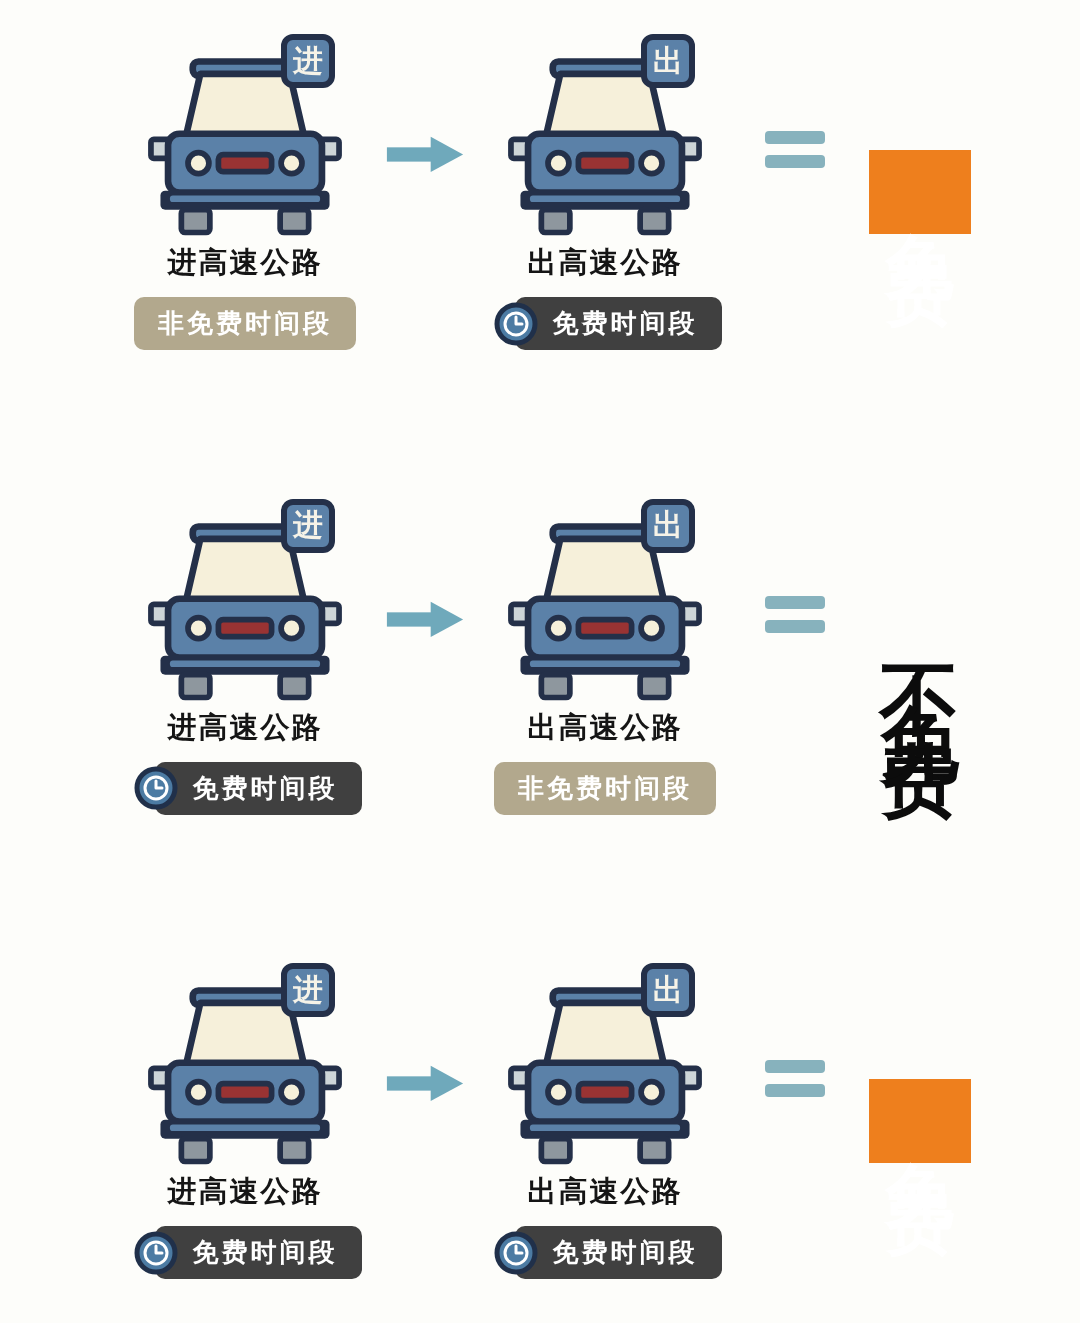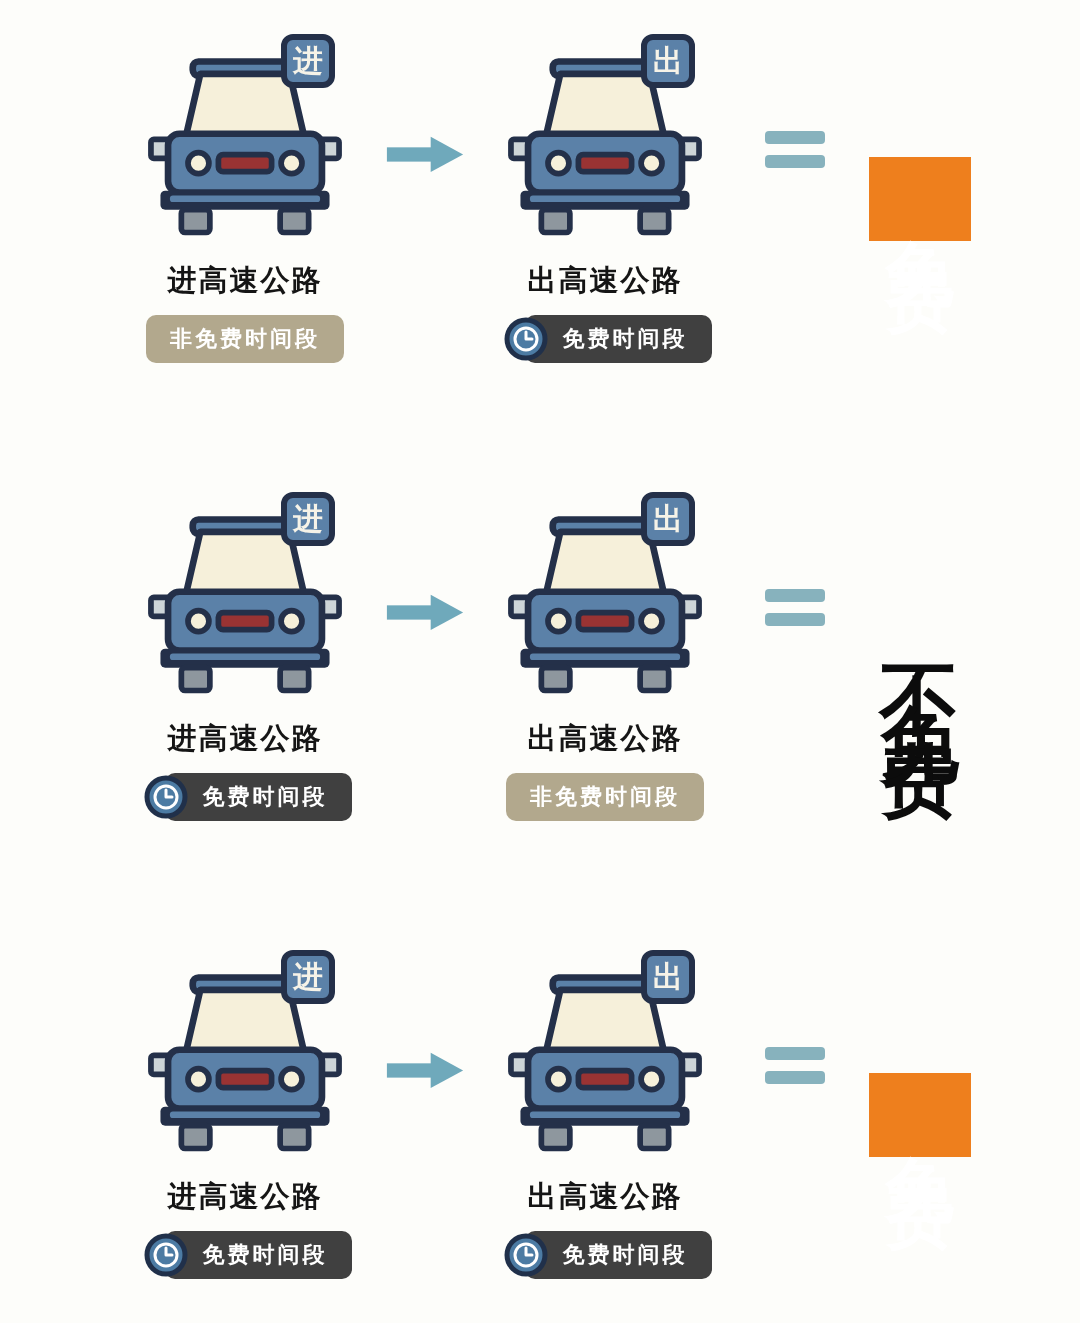--- a/index.html
+++ b/index.html
@@ -21,27 +21,27 @@
   svg.car { width:200px; height:190px; display:block; }
 
   .badge {
     position:absolute; top:0; right:10px;
     width:54px; height:54px;
     background:#5b81a8; border:6px solid #243049; border-radius:12px;
     color:#f6f3e8; font-size:30px; font-weight:700;
     display:flex; align-items:center; justify-content:center;
   }
 
-  .car-label { margin-top:19px; font-size:29px; font-weight:700; color:#151515; letter-spacing:2px;text-align:right; }
+  .car-label { margin-top:1px; font-size:29px; font-weight:700; color:#151515; letter-spacing:2px;text-align:right; }
 
   .tag {
     margin-top:14px; position:relative;
     display:flex; align-items:center; justify-content:center;
     padding:9px 24px; border-radius:10px;
-    color:#ffffff; font-size:22px; font-weight:700; letter-spacing:3px;
+    color:#ffffff; font-size:26px; font-weight:700; letter-spacing:3px;
     white-space:nowrap;
   }
   .tag.nonfree { background:#b2a88d; }
   .tag.free    { background:#404040; }
   .tag.has-clock { margin-left:26px; padding-left:38px; }
 
   .clock {
     position:absolute; left:-22px; top:50%; transform:translateY(-50%);
     width:46px; height:46px; display:block;
   }

